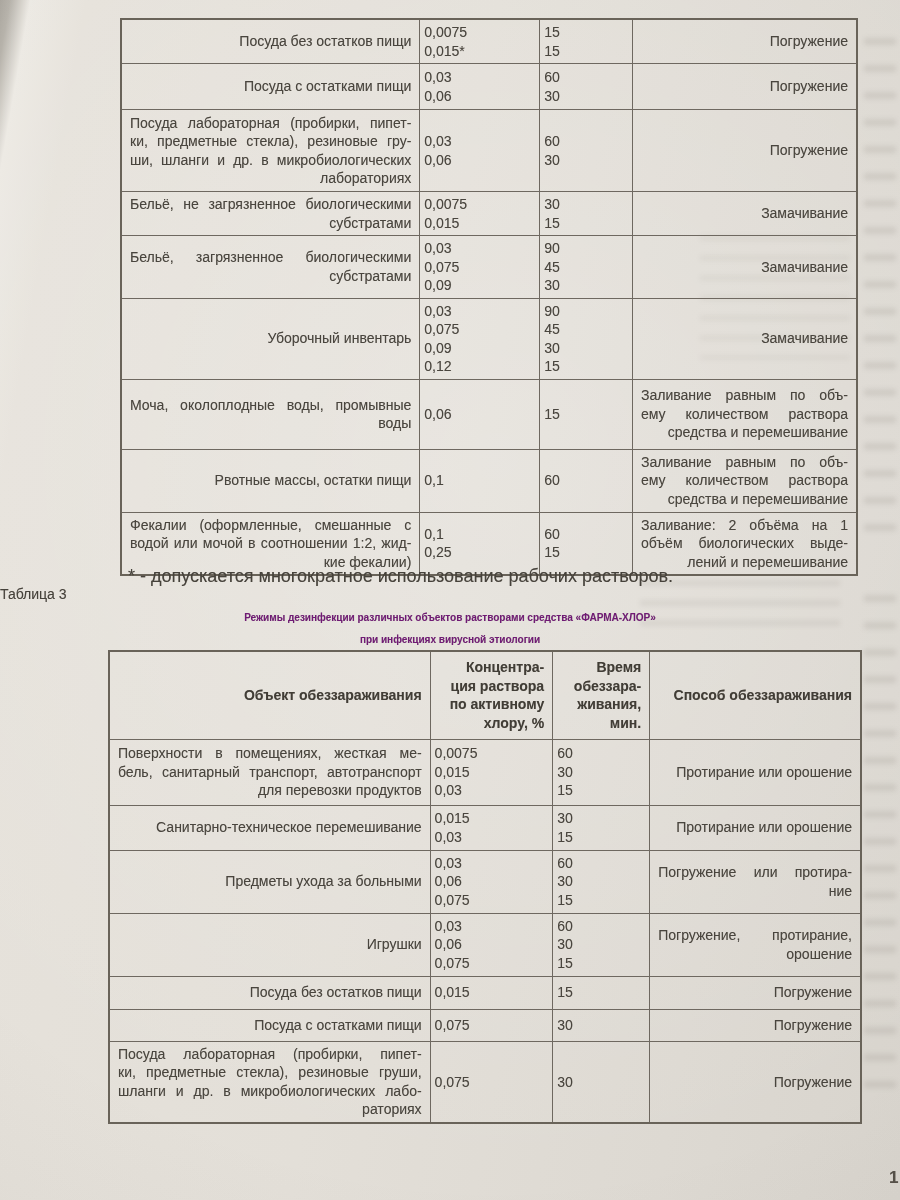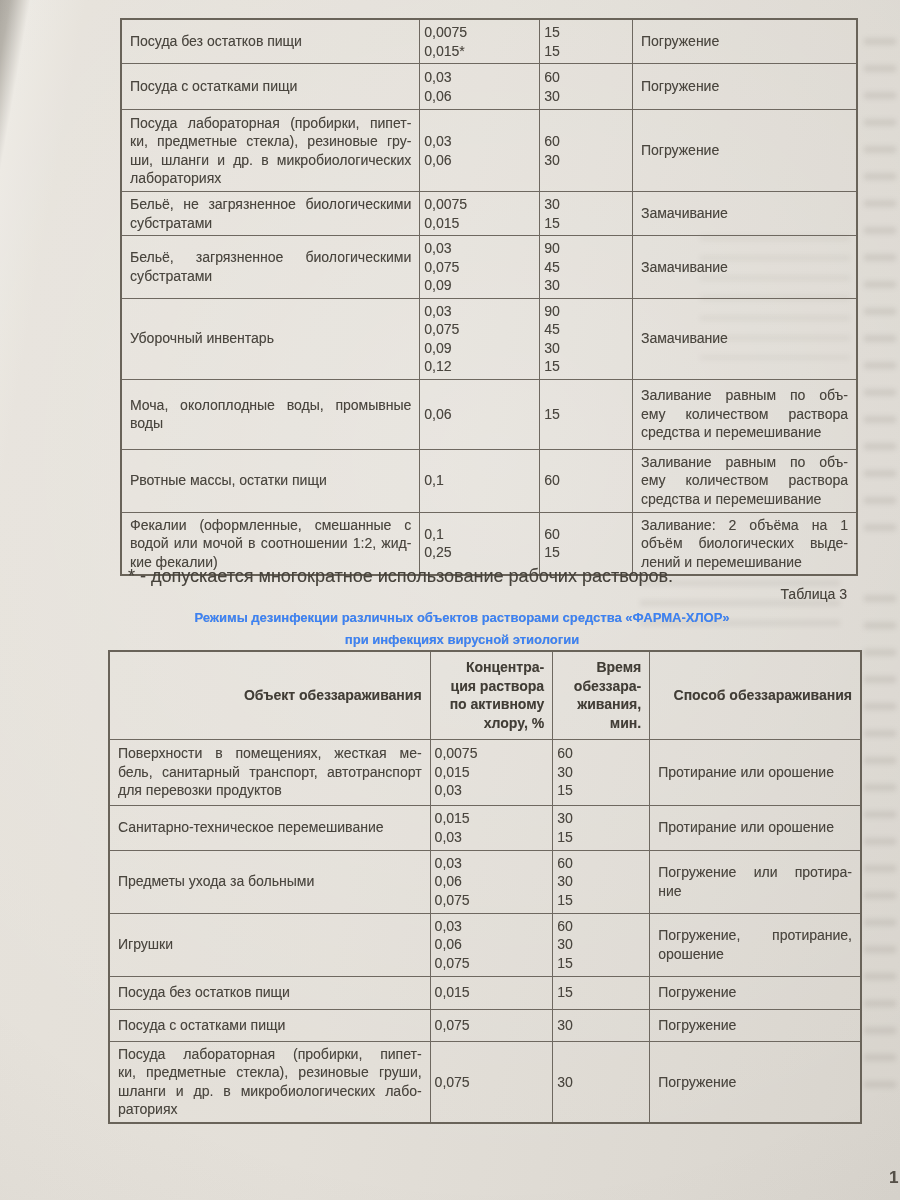--- a/index.html
+++ b/index.html
@@ -27,27 +27,27 @@
     border:1.5px solid #6e6860;
     vertical-align:middle;
     padding:3px 8px;
     color:#49453e;
     font-size:14px;
     line-height:18.5px;
     text-shadow:0.2px 0.2px 0.6px rgba(80,74,66,.35);
     overflow:hidden;
   }
   .c-num{text-align:left;white-space:pre-line;padding:3px 4px;}
-  .ln{text-align:left;}
+  .ln{text-align:right;}
   .ln.s{text-align:justify;text-align-last:justify;}
   .hdr{font-weight:bold;text-align:right;white-space:pre-line;color:#413d36;}
   .txt{position:absolute;color:#46423b;text-shadow:0.2px 0.2px 0.6px rgba(80,74,66,.35);}
   .footnote{left:128px;top:566px;font-size:18px;width:700px;}
-  .tbl-label{left:0;top:586px;width:847px;text-align:right;font-size:14px;}
-  .doc-title{left:72px;top:607px;width:780px;text-align:center;font-weight:bold;font-size:13px;line-height:22px;color:#3b82f6;}
+  .tbl-label{left:0;top:586px;width:847px;font-size:14px;}
+  .doc-title{left:60px;top:607px;width:780px;text-align:center;font-weight:bold;font-size:10px;line-height:22px;color:#701a75;}
   .pagenum{left:889px;top:1168px;font-weight:bold;font-size:17px;color:#555048;}
 </style>
 </head>
 <body>
 
 <div class="ghost ghost-col" style="left:864px;top:38px;height:505px;"></div>
 <div class="ghost ghost-col" style="left:864px;top:595px;height:510px;"></div>
 <div class="ghost ghost-block" style="left:640px;top:580px;width:200px;height:55px;"></div>
 <div class="ghost ghost-block" style="left:700px;top:235px;width:150px;height:125px;opacity:.14;"></div>
 

